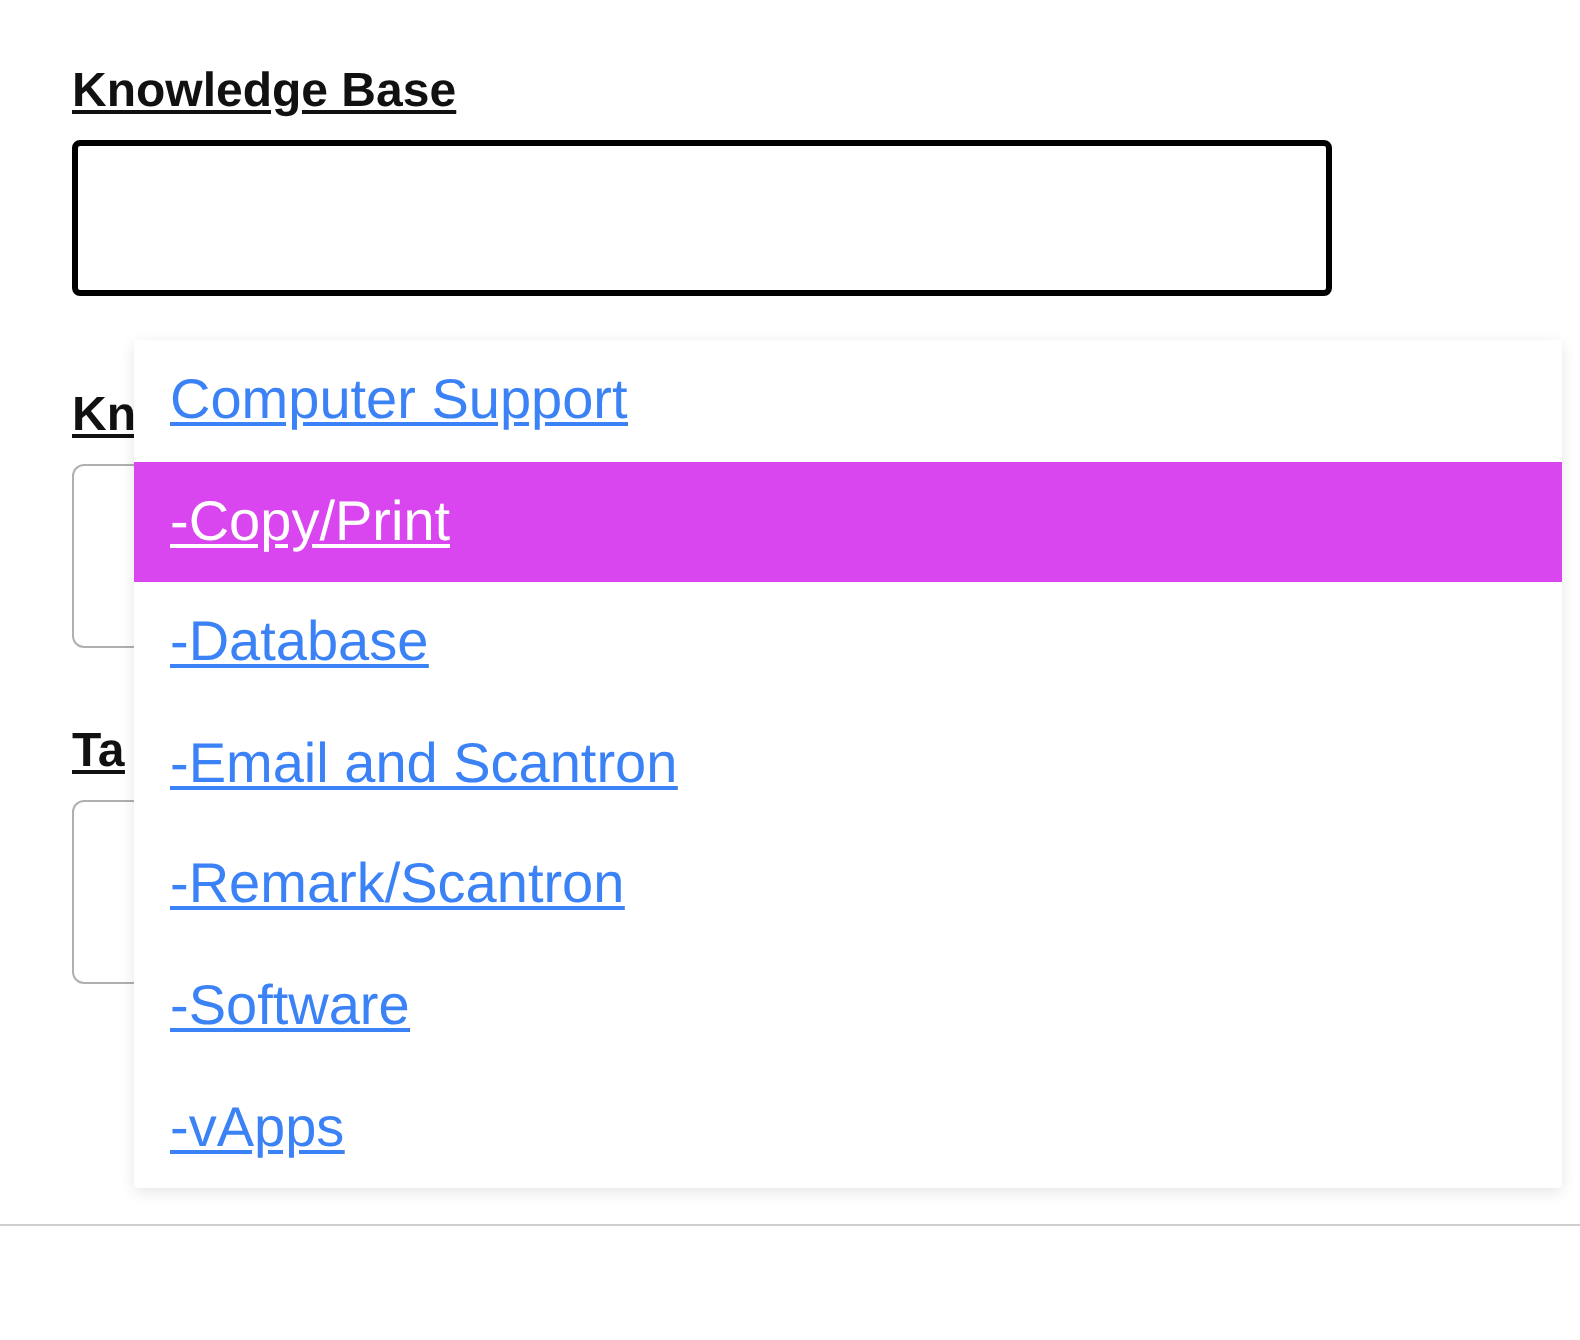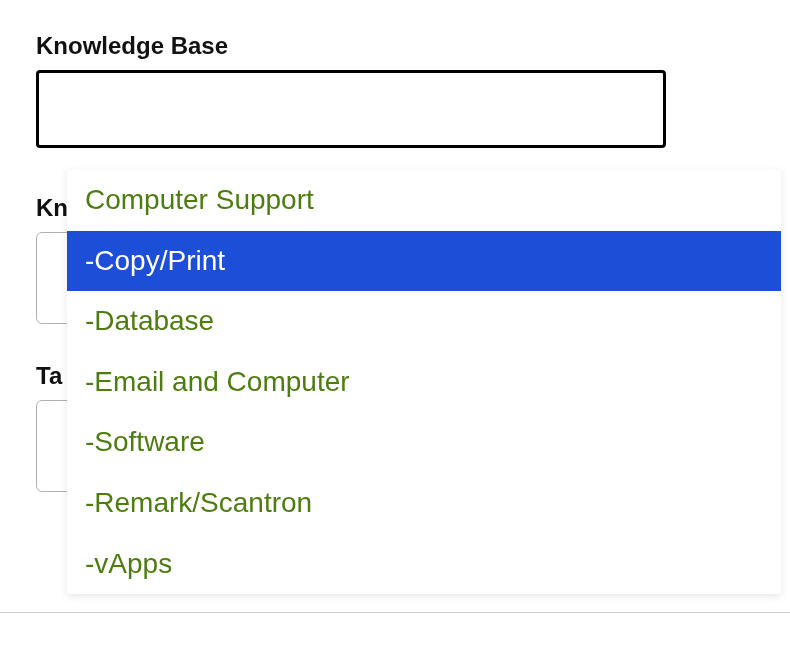--- a/index.html
+++ b/index.html
@@ -1,18 +1,19 @@
 <!DOCTYPE html>
 <html><head>
   <meta charset="utf-8">
   <style>
     * {
       margin: 0;
       padding: 0;
       box-sizing: border-box;
+      text-decoration: underline;
     }
     body {
       font-family: -apple-system, BlinkMacSystemFont, "Segoe UI", Helvetica, Arial, sans-serif;
       background: #ffffff;
       width: 790px;
       height: 670px;
       position: relative;
       padding: 32px 36px;
     }
     .field-label {
@@ -60,28 +61,28 @@
       top: 170px;
       width: 714px;
       background: #fff;
       box-shadow: 0 2px 8px rgba(0,0,0,0.10);
       border-radius: 2px;
       overflow: hidden;
       z-index: 10;
     }
     .dropdown-item {
       font-size: 28px;
-      color: #4d7c0f;
+      color: #3b82f6;
       padding: 10px 18px;
       line-height: 1.45;
       cursor: pointer;
       white-space: nowrap;
     }
     .dropdown-item.selected {
-      background: #1d4ed8;
+      background: #d946ef;
       color: #fff;
     }
     .bottom-divider {
       position: absolute;
       left: 0;
       right: 0;
       top: 612px;
       height: 1px;
       background: #cfcfcf;
     }
@@ -99,20 +100,20 @@
 
 <div class="secondary-field-wrap" style="margin-top:38px;">
   <label class="secondary-label">Ta</label>
   <input type="text" class="secondary-input" value="" style="">
 </div>
 
 <div class="dropdown">
   <div class="dropdown-item">Computer Support</div>
   <div class="dropdown-item selected">-Copy/Print</div>
   <div class="dropdown-item">-Database</div>
-  <div class="dropdown-item">-Email and Computer</div>
+  <div class="dropdown-item">-Email and Scantron</div>
+  <div class="dropdown-item">-Remark/Scantron</div>
   <div class="dropdown-item">-Software</div>
-  <div class="dropdown-item">-Remark/Scantron</div>
   <div class="dropdown-item">-vApps</div>
 
 </div>
 
 <div class="bottom-divider"></div>
 
 </body></html>

